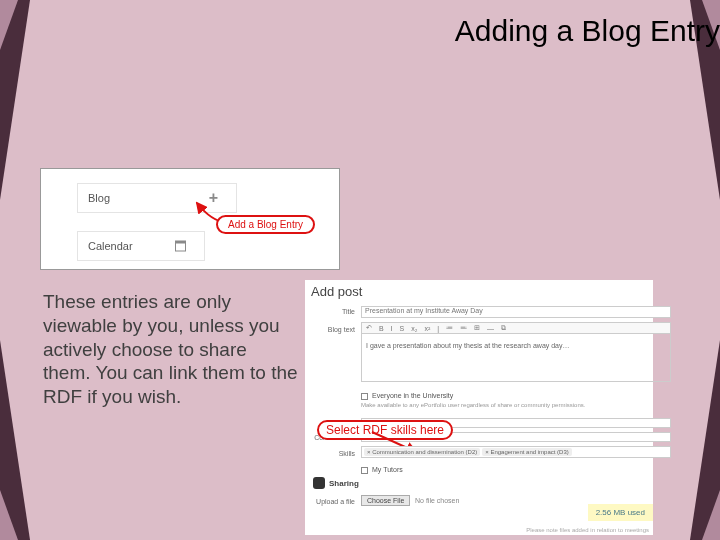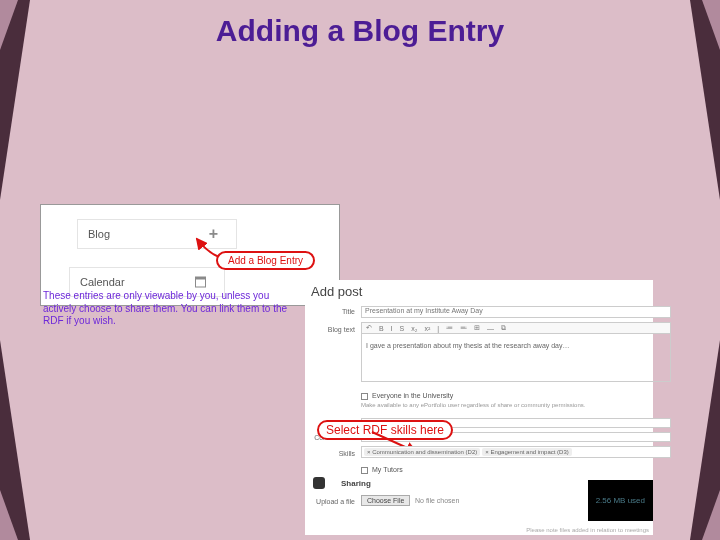--- a/index.html
+++ b/index.html
@@ -49,48 +49,47 @@
   }
   .wedge-br-light {
     bottom: 0; right: 0; width: 0; height: 0;
     border-bottom: 50px solid #b18a9d;
     border-left: 18px solid transparent;
   }
 
   h1.title {
     position: absolute;
     top: 14px; left: 0; width: 100%;
-    text-align: center;
+    text-align: right;
     font-size: 30px;
-    font-weight: bold;
-    color: #4c1d95;
+    font-weight: normal;
+    color: #000000;
   }
 
   
   .left-card {
     position: absolute;
     left: 40px; top: 168px;
     width: 300px; height: 102px;
     background: #fff;
     border: 1px solid #999;
-    margin-top: 36px;
   }
   .lc-row {
     position: absolute;
     background: #fff;
     border: 1px solid #e4e4e4;
     height: 30px;
     display: flex; align-items: center;
     padding: 0 10px;
     font-size: 11px;
     color: #555;
     gap: 28px;
   }
   .lc-blog { left: 36px; top: 14px; width: 160px; }
-  .lc-cal  { left: 28px; top: 62px; width: 156px; }
+  .lc-cal  { left: 36px; top: 62px; width: 128px; }
   .lc-plus {
     position: absolute; right: 18px; top: 50%; transform: translateY(-50%);
     font-size: 16px; color: #8a8a8a; font-weight: bold;
   }
   .lc-cal-icon {
     position: absolute; right: 18px; top: 50%; transform: translateY(-50%);
     width: 11px; height: 11px; border: 1px solid #8a8a8a; border-top: 3px solid #8a8a8a;
   }
   .callout-addpost {
     position: absolute;
@@ -106,23 +105,23 @@
   .arrow-addpost {
     position: absolute;
     left: 150px; top: 30px;
     width: 40px; height: 28px;
   }
 
   .body-text {
     position: absolute;
     left: 43px; top: 290px;
     width: 255px;
-    font-size: 10px;
+    font-size: 19px;
     line-height: 1.25;
-    color: #6d28d9;
+    color: #404040;
   }
 
   
   .right-card {
     position: absolute;
     left: 305px; top: 280px;
     width: 348px; height: 255px;
     background: #fff;
     font-size: 8px;
     color: #555;
@@ -170,34 +169,34 @@
 
   .lbl-skills { left: 4px; top: 170px; }
   .fld-skills { left: 56px; top: 166px; width: 310px; height: 12px; padding: 1px 2px; display: flex; gap: 2px; }
   .tag { background: #eee; border-radius: 2px; padding: 0 3px; font-size: 6px; color: #666; display: inline-flex; align-items: center; }
 
   .chk-tutors { top: 186px; }
   .share-icon {
     position: absolute; left: 8px; top: 197px; width: 12px; height: 12px;
     background: #333; border-radius: 3px;
   }
-  .lbl-sharing { position: absolute; left: 36px; top: 199px; font-size: 8px; color: #444; font-weight: bold; }
+  .lbl-sharing { position: absolute; left: 24px; top: 199px; font-size: 8px; color: #444; font-weight: bold; }
 
   .lbl-upload { left: 4px; top: 218px; }
   .choose-btn {
     position: absolute; left: 56px; top: 215px;
     background: #e8e8e8; border: 1px solid #aaa;
     font-size: 7px; padding: 1px 5px; color: #444;
   }
   .no-file { position: absolute; left: 110px; top: 217px; font-size: 7px; color: #888; }
 
   .storage-badge {
     position: absolute; right: 0; bottom: 14px;
-    background: #000000; color: #4a7a88;
-    font-size: 8px; padding: 16px 8px; text-align: center;
+    background: #fef9c3; color: #4a7a88;
+    font-size: 8px; padding: 4px 8px; text-align: center;
   }
   .footnote {
     position: absolute; right: 4px; bottom: 2px;
     font-size: 6px; color: #aaa;
   }
 </style>
 </head>
 <body>
 
 <div class="bg-shape wedge-tl-dark"></div>

